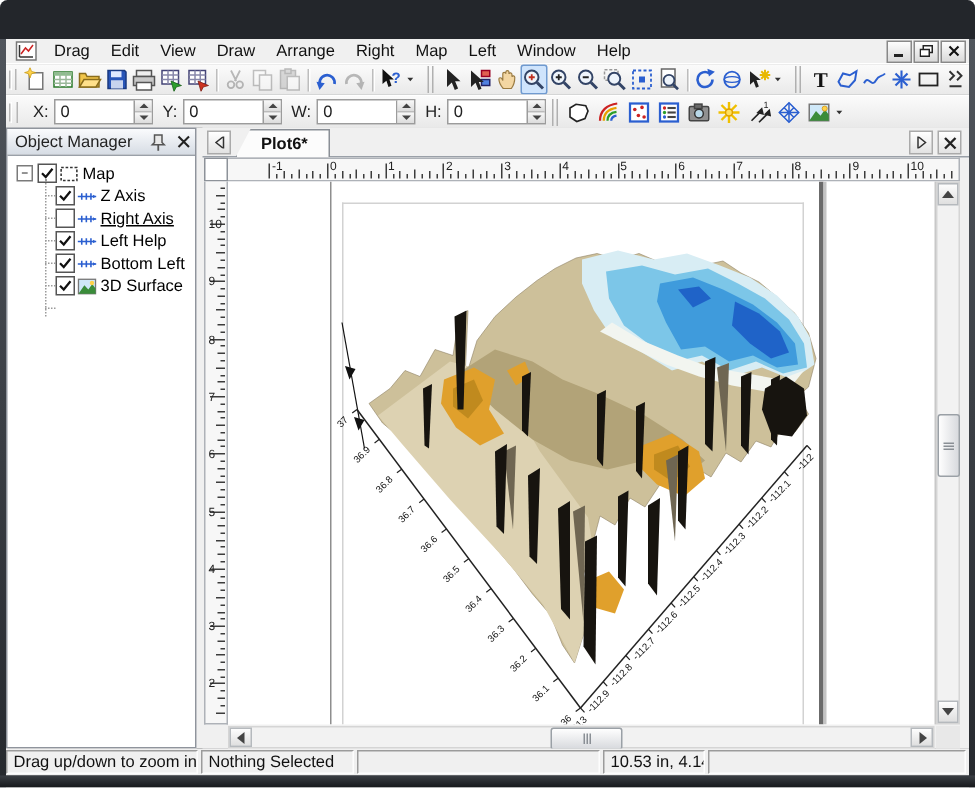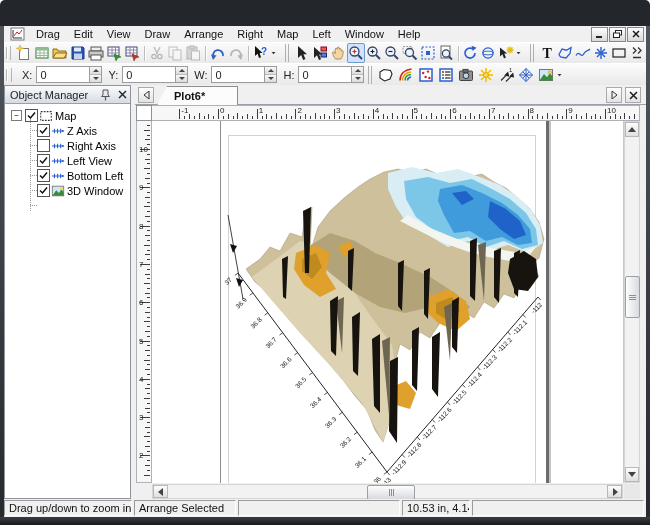--- a/index.html
+++ b/index.html
@@ -65,21 +65,21 @@
   .trow .cbx{position:absolute;width:11px;height:11px;border:1px solid #555;background:#fff;}
   .trow .ticon{position:absolute;width:14px;height:14px;}
   .trow .tlabel{position:absolute;white-space:nowrap;}
   .guide-v{position:absolute;border-left:1px dotted #9a9a9a;width:0;}
   .guide-h{position:absolute;border-top:1px dotted #9a9a9a;height:0;}
   
   #canvas-wrap{position:absolute;left:131px;top:0;width:511px;height:414px;background:#f0f0f0;}
   #tabbar{position:absolute;left:0;top:0;width:511px;height:19px;background:#f0f0f0;border-bottom:1px solid #9aa0a8;}
   .tabnav{position:absolute;top:2px;width:14px;height:14px;border:1px solid #aaa;background:linear-gradient(#fff,#e2e2e2);
     display:flex;align-items:center;justify-content:center;}
-  #tab-plot{position:absolute;left:22px;top:1px;height:18px;padding:0 32px 0 16px;background:#fcfcfc;
+  #tab-plot{position:absolute;left:22px;top:1px;height:18px;padding:0 14px 0 16px;background:#fcfcfc;
     border:1px solid #8a8f96;border-bottom:none;transform:skewX(0);display:flex;align-items:center;
     font-size:11px;font-weight:bold;color:#111;clip-path:polygon(10px 0,100% 0,100% 100%,0 100%);}
   
   #ruler-corner{position:absolute;left:1px;top:20px;width:16px;height:16px;background:#fff;border:1px solid #8d9299;box-sizing:border-box;}
   #hruler{position:absolute;left:17px;top:20px;width:488px;height:16px;background:#f7f7f7;border:1px solid #aeb2b8;border-left:none;box-sizing:border-box;overflow:hidden;}
   #vruler{position:absolute;left:1px;top:36px;width:16px;height:362px;background:#f7f7f7;border:1px solid #aeb2b8;border-top:none;box-sizing:border-box;overflow:hidden;}
   .htick{position:absolute;bottom:1px;width:1px;background:#3c3c3c;}
   .vtick{position:absolute;right:1px;height:1px;background:#3c3c3c;}
   .hnum{position:absolute;top:0px;font-size:8px;color:#222;}
   .vnum{position:absolute;left:2px;font-size:8px;color:#222;}
@@ -563,36 +563,36 @@
             <span class="cbx" style="left: 32px;"></span>
             <span class="ticon" style="left: 46px;"><svg width="14" height="14" viewBox="0 0 16 16">
                 <g stroke="#2b5fd0" stroke-width="1.2">
                   <line x1="1" y1="8" x2="15" y2="8"></line>
                   <line x1="4" y1="5.5" x2="4" y2="10.5"></line>
                   <line x1="7.5" y1="5.5" x2="7.5" y2="10.5"></line>
                   <line x1="11" y1="5.5" x2="11" y2="10.5"></line>
                   <polygon points="15,8 12.5,6.7 12.5,9.3" fill="#2b5fd0" stroke="none"></polygon>
                 </g>
               </svg></span>
-            <span class="tlabel" style="left: 62px;">Right Axis</span>
+            <span class="tlabel" style="left: 62px; text-decoration: underline;">Right Axis</span>
           </div>
           <div class="trow">
             <span class="cbx" style="left: 32px;"><svg width="11" height="11">
                 <polyline points="2,5.5 4.5,8 9,2.5" fill="none" stroke="#111" stroke-width="1.5"></polyline>
               </svg></span>
             <span class="ticon" style="left: 46px;"><svg width="14" height="14" viewBox="0 0 16 16">
                 <g stroke="#2b5fd0" stroke-width="1.2">
                   <line x1="1" y1="8" x2="15" y2="8"></line>
                   <line x1="4" y1="5.5" x2="4" y2="10.5"></line>
                   <line x1="7.5" y1="5.5" x2="7.5" y2="10.5"></line>
                   <line x1="11" y1="5.5" x2="11" y2="10.5"></line>
                   <polygon points="15,8 12.5,6.7 12.5,9.3" fill="#2b5fd0" stroke="none"></polygon>
                 </g>
               </svg></span>
-            <span class="tlabel" style="left: 62px;">Left View</span>
+            <span class="tlabel" style="left: 62px;">Left Help</span>
           </div>
           <div class="trow">
             <span class="cbx" style="left: 32px;"><svg width="11" height="11">
                 <polyline points="2,5.5 4.5,8 9,2.5" fill="none" stroke="#111" stroke-width="1.5"></polyline>
               </svg></span>
             <span class="ticon" style="left: 46px;"><svg width="14" height="14" viewBox="0 0 16 16">
                 <g stroke="#2b5fd0" stroke-width="1.2">
                   <line x1="1" y1="8" x2="15" y2="8"></line>
                   <line x1="4" y1="5.5" x2="4" y2="10.5"></line>
                   <line x1="7.5" y1="5.5" x2="7.5" y2="10.5"></line>
@@ -604,21 +604,21 @@
           </div>
           <div class="trow">
             <span class="cbx" style="left: 32px;"><svg width="11" height="11">
                 <polyline points="2,5.5 4.5,8 9,2.5" fill="none" stroke="#111" stroke-width="1.5"></polyline>
               </svg></span>
             <span class="ticon" style="left: 46px;"><svg width="14" height="14" viewBox="0 0 16 16">
                 <rect x="1.5" y="2.5" width="13" height="11" fill="#cfe8f8" stroke="#777"></rect>
                 <path d="M1.5 13.5l4.5-6.5 3 3.2 3-4.2 2.5 3.5v4z" fill="#3a8c3a"></path>
                 <circle cx="11.8" cy="5.4" r="1.7" fill="#ffd24a"></circle>
               </svg></span>
-            <span class="tlabel" style="left: 62px;">3D Window</span>
+            <span class="tlabel" style="left: 62px;">3D Surface</span>
           </div>
           <div class="guide-v" style="left: 25px; top: 15px; height: 92px;"></div>
           <div class="guide-h" style="left: 25px; top: 26px; width: 7px;"></div>
           <div class="guide-h" style="left: 25px; top: 41px; width: 7px;"></div>
           <div class="guide-h" style="left: 25px; top: 56px; width: 7px;"></div>
           <div class="guide-h" style="left: 25px; top: 71px; width: 7px;"></div>
           <div class="guide-h" style="left: 25px; top: 86px; width: 7px;"></div>
           <div class="guide-h" style="left: 25px; top: 101px; width: 7px;"></div>
         </div>
     </div>
@@ -992,21 +992,21 @@
               <polygon points="0,0 8,0 4,5" fill="#444"></polygon>
             </svg>
           </span>
       </div>
       <div id="sb-corner"></div>
     </div>
   </div>
 
   <div id="statusbar">
       <div class="scell" style="width: 128px;">Drag up/down to zoom in/...</div>
-      <div class="scell" style="width: 102px;">Arrange Selected</div>
+      <div class="scell" style="width: 102px;">Nothing Selected</div>
       <div class="scell" style="width: 162px;"></div>
       <div class="scell" style="width: 68px;">10.53 in, 4.14 in</div>
       <div class="scell" style="width: 172px;"></div>
     </div>
 
   <div id="wb-l" class="wborder"></div>
   <div id="wb-r" class="wborder"></div>
   <div id="wb-b" class="wborder"></div>
 </div>
 

